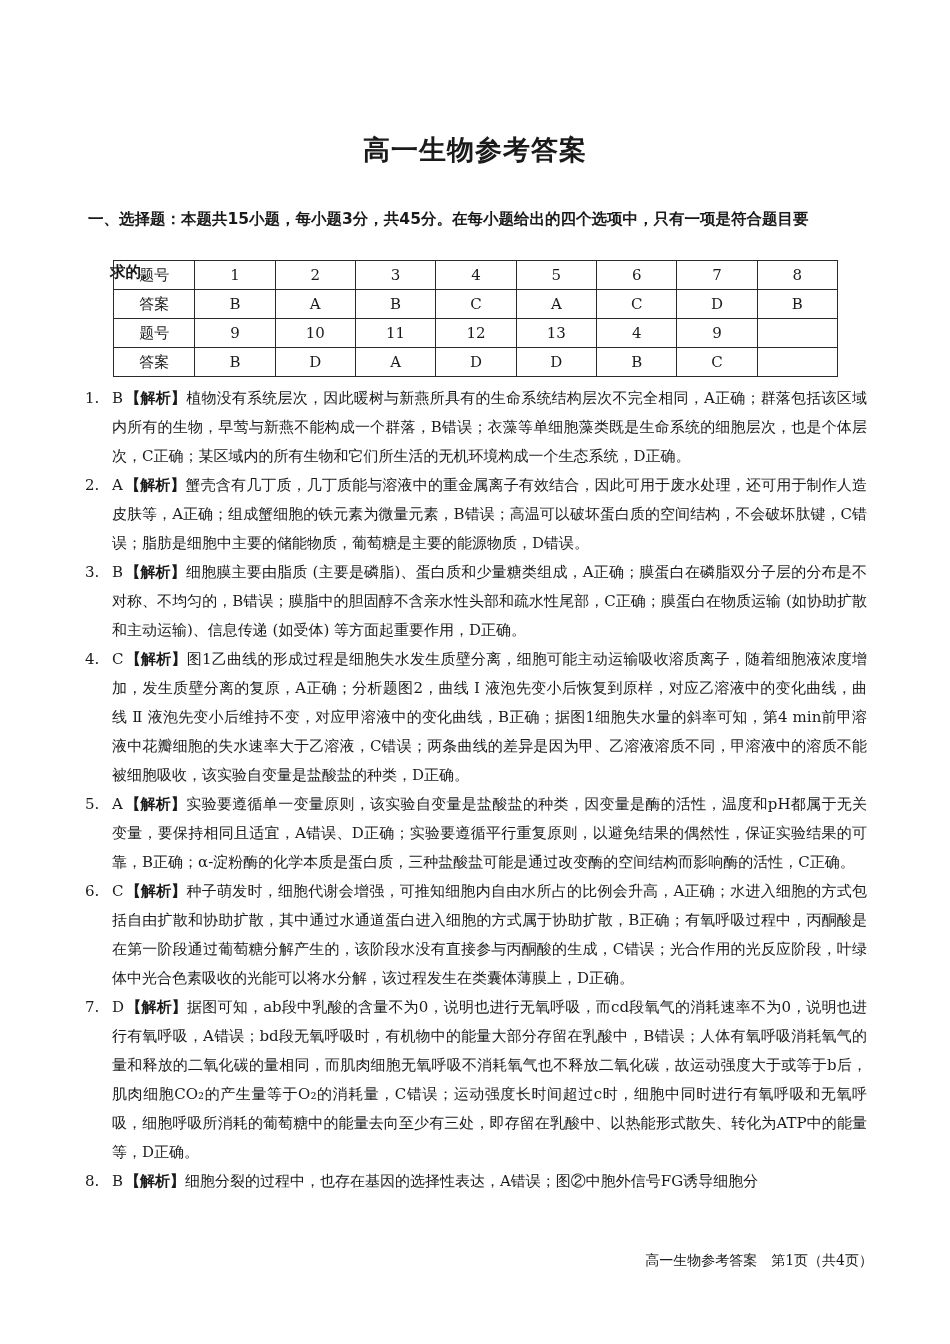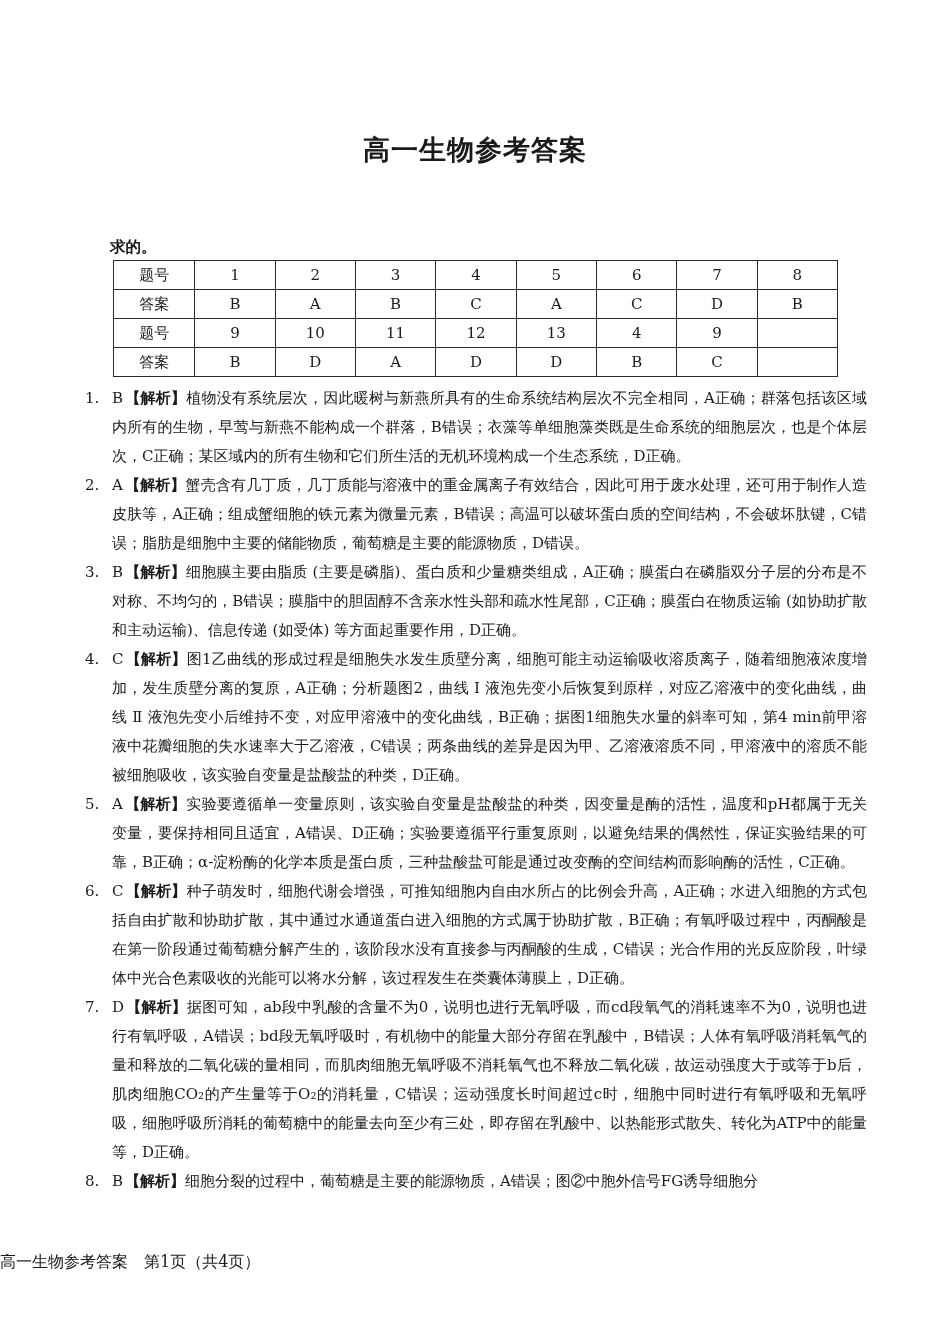--- a/index.html
+++ b/index.html
@@ -17,31 +17,32 @@
                   border-collapse: collapse; font-size: 15px; padding-left: 11px; }
   table.answers td { border: 1px solid #2a2a2a; height: 28px; text-align: center;
                      padding: 0; width: 80px; }
   table.answers td.rowhead { width: 81px; }
   .items { position: absolute; top: 384px; left: 85px; width: 782px; }
   .item { position: relative; font-size: 15px; line-height: 29px; text-align: justify;
           padding-left: 27px; margin-bottom: 0; }
   .item .num { position: absolute; left: 0; top: 0; }
   .item .ans { margin-right: 2px; }
   .item .tag { font-weight: bold; }
-  .footer { position: absolute; top: 1252px; left: 0; width: 873px; text-align: left;
-            font-size: 16px; }
+  .footer { position: absolute; top: 1252px; left: 0; width: 873px; text-align: right;
+            font-size: 14px; }
 </style>
 </head>
 <body>
 
 <div class="page">
 
   <div class="title">高一生物参考答案</div>
 
   <div class="section-head">
+    <span>一、选择题：本题共15小题，每小题3分，共45分。在每小题给出的四个选项中，只有一项是符合题目要</span>
     <span class="cont">求的。</span>
   </div>
 
   <table class="answers">
     <tbody>
       <tr>
         <td class="rowhead">题号</td>
         <td>1</td>
         <td>2</td>
         <td>3</td>
@@ -103,19 +104,19 @@
     <div class="item">
       <span class="num">5.</span><span class="ans">A</span><span class="tag">【解析】</span><span>实验要遵循单一变量原则，该实验自变量是盐酸盐的种类，因变量是酶的活性，温度和pH都属于无关变量，要保持相同且适宜，A错误、D正确；实验要遵循平行重复原则，以避免结果的偶然性，保证实验结果的可靠，B正确；α-淀粉酶的化学本质是蛋白质，三种盐酸盐可能是通过改变酶的空间结构而影响酶的活性，C正确。</span>
     </div>
     <div class="item">
       <span class="num">6.</span><span class="ans">C</span><span class="tag">【解析】</span><span>种子萌发时，细胞代谢会增强，可推知细胞内自由水所占的比例会升高，A正确；水进入细胞的方式包括自由扩散和协助扩散，其中通过水通道蛋白进入细胞的方式属于协助扩散，B正确；有氧呼吸过程中，丙酮酸是在第一阶段通过葡萄糖分解产生的，该阶段水没有直接参与丙酮酸的生成，C错误；光合作用的光反应阶段，叶绿体中光合色素吸收的光能可以将水分解，该过程发生在类囊体薄膜上，D正确。</span>
     </div>
     <div class="item">
       <span class="num">7.</span><span class="ans">D</span><span class="tag">【解析】</span><span>据图可知，ab段中乳酸的含量不为0，说明也进行无氧呼吸，而cd段氧气的消耗速率不为0，说明也进行有氧呼吸，A错误；bd段无氧呼吸时，有机物中的能量大部分存留在乳酸中，B错误；人体有氧呼吸消耗氧气的量和释放的二氧化碳的量相同，而肌肉细胞无氧呼吸不消耗氧气也不释放二氧化碳，故运动强度大于或等于b后，肌肉细胞CO₂的产生量等于O₂的消耗量，C错误；运动强度长时间超过c时，细胞中同时进行有氧呼吸和无氧呼吸，细胞呼吸所消耗的葡萄糖中的能量去向至少有三处，即存留在乳酸中、以热能形式散失、转化为ATP中的能量等，D正确。</span>
     </div>
     <div class="item">
-      <span class="num">8.</span><span class="ans">B</span><span class="tag">【解析】</span><span>细胞分裂的过程中，葡萄糖是主要的能源物质，A错误；图②中胞外信号FG诱导细胞分</span>
+      <span class="num">8.</span><span class="ans">B</span><span class="tag">【解析】</span><span>细胞分裂的过程中，也存在基因的选择性表达，A错误；图②中胞外信号FG诱导细胞分</span>
     </div>
   </div>
 
   <div class="footer">高一生物参考答案　第1页（共4页）</div>
 
 </div>
 
 </body></html>

